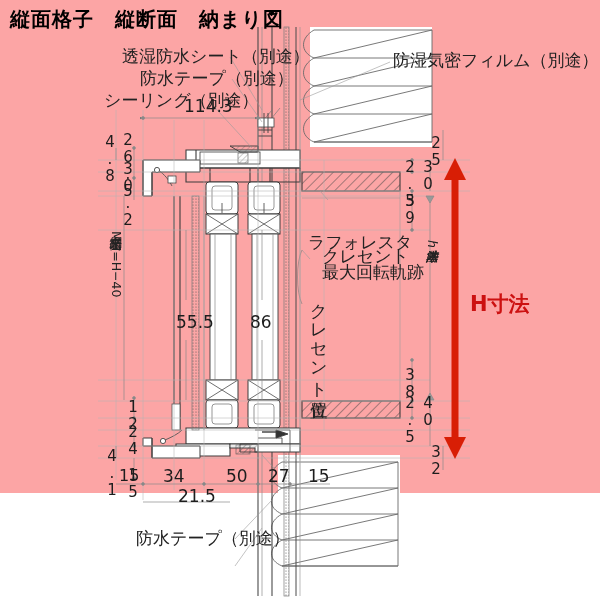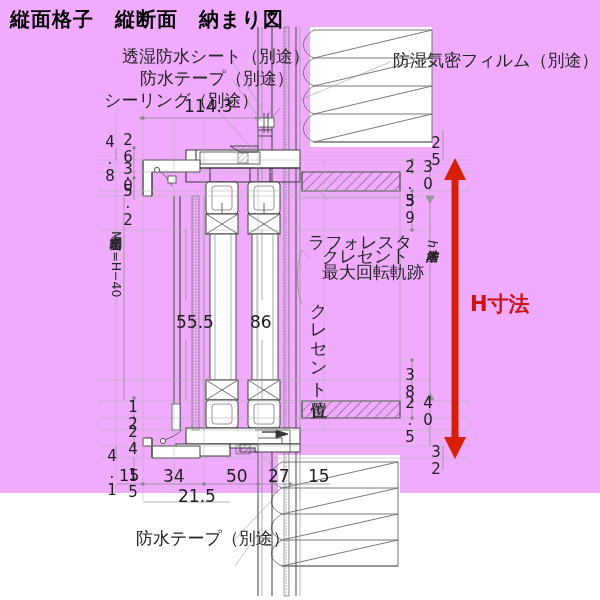--- a/index.html
+++ b/index.html
@@ -1,21 +1,21 @@
 <!DOCTYPE html>
 <html><head>
 <meta charset="utf-8">
 <style>
   html,body{margin:0;padding:0;background:#ffffff;}
   body{
     width:600px;height:600px;overflow:hidden;
     font-family:"DejaVu Sans","Liberation Sans",sans-serif;
     color:#1a1a1a;
   }
-  #root{position:relative;width:600px;height:493px;background:#f0abfc;}
+  #root{position:relative;width:600px;height:493px;background:#fca5a5;}
   .abs{position:absolute;}
   .ttl{
     left:10px;top:6px;font-size:20px;font-weight:bold;letter-spacing:1px;
     white-space:pre;color:#000;
   }
   .lbl{font-size:17px;color:#222;white-space:pre;line-height:1.25;}
   .dim{font-size:15px;color:#1d1d1d;white-space:pre;}
   .vert{writing-mode:vertical-rl;text-orientation:mixed;}
   .vertNum{writing-mode:vertical-rl;text-orientation:upright;letter-spacing:-1px;}
   .redtxt{color:#cc1111;font-weight:bold;font-size:21px;white-space:pre;}

